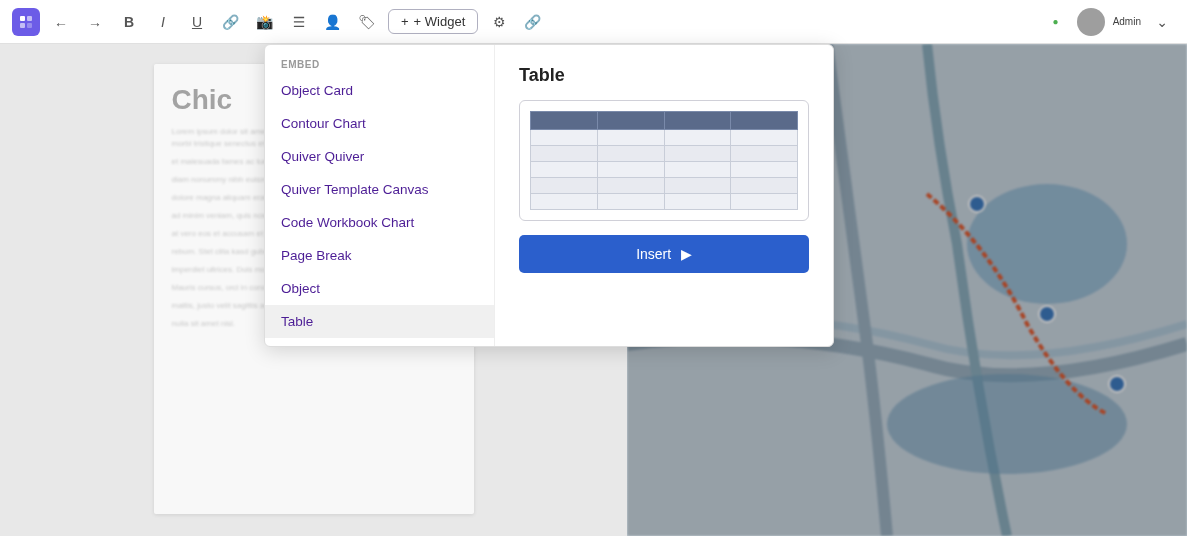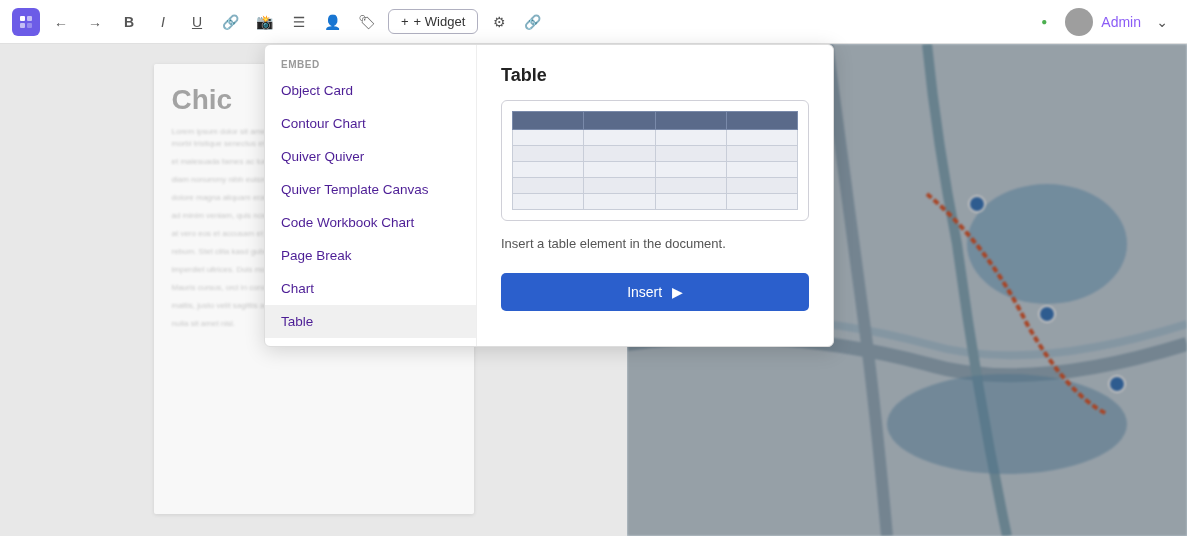--- a/index.html
+++ b/index.html
@@ -66,22 +66,22 @@
       gap: 8px;
       margin-left: auto;
     }
     .toolbar-avatar {
       width: 28px;
       height: 28px;
       border-radius: 50%;
       background: #9e9e9e;
     }
     .toolbar-name {
-      font-size: 14px;
-      color: #8b5cf6;
+      font-size: 10px;
+      color: #404040;
     }
 
     
     .content-area {
       display: flex;
       height: calc(536px - 44px);
     }
 
     
     .doc-area {
@@ -139,21 +139,21 @@
       left: 264px;
       background: white;
       border: 1px solid #ddd;
       border-radius: 6px;
       box-shadow: 0 4px 20px rgba(0,0,0,0.15);
       z-index: 100;
       display: flex;
       width: 570px;
     }
     .dropdown-left {
-      width: 212px;
+      width: 230px;
       padding: 8px 0;
       border-right: 1px solid #eee;
     }
     .dropdown-section-label {
       font-size: 10px;
       font-weight: 600;
       color: #999;
       letter-spacing: 0.5px;
       padding: 6px 16px 4px;
       text-transform: uppercase;
@@ -343,21 +343,21 @@
     <div class="dropdown-item">
       <span>Quiver Template Canvas</span>
     </div>
     <div class="dropdown-item">
       <span>Code Workbook Chart</span>
     </div>
     <div class="dropdown-item">
       <span>Page Break</span>
     </div>
     <div class="dropdown-item">
-      <span>Chart</span>
+      <span>Object</span>
     </div>
     <div class="dropdown-item active">
       <span>Table</span>
     </div>
   </div>
 
   <div class="dropdown-right">
     <div class="panel-title">Table</div>
 
     <div class="table-preview">
@@ -398,21 +398,20 @@
           <tr>
             <td></td>
             <td></td>
             <td></td>
             <td></td>
           </tr>
         </tbody>
       </table>
     </div>
 
-    <div class="panel-description">Insert a table element in the document.</div>
 
     <button class="insert-btn">
       <span>Insert</span>
       <span style="margin-left:6px;">▶</span>
     </button>
   </div>
 
 </div>
 
 </body></html>

